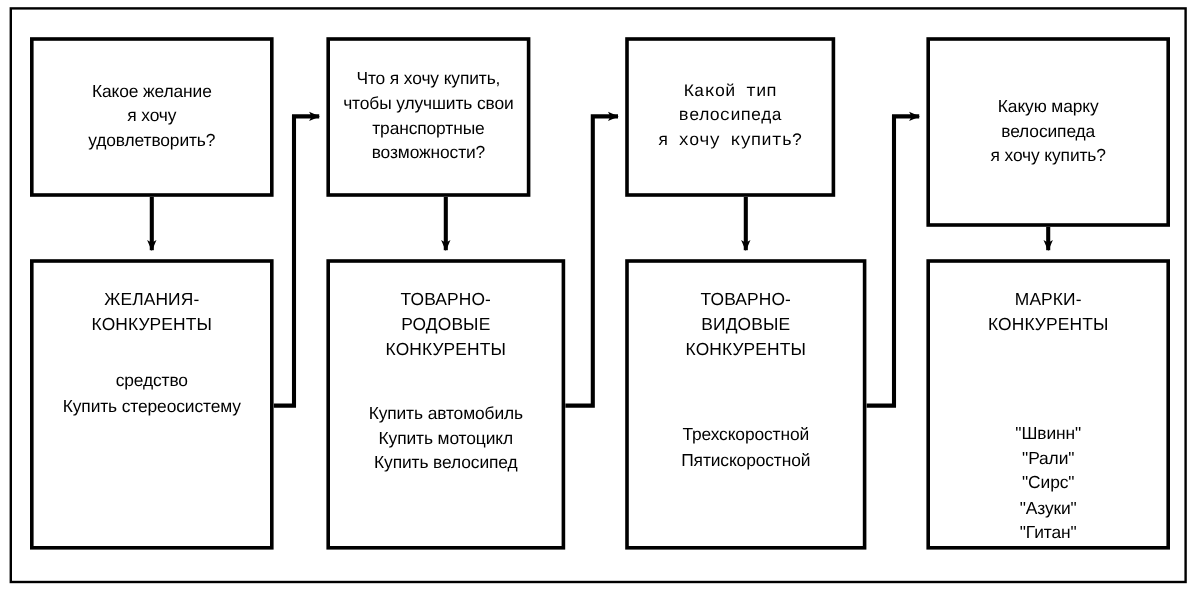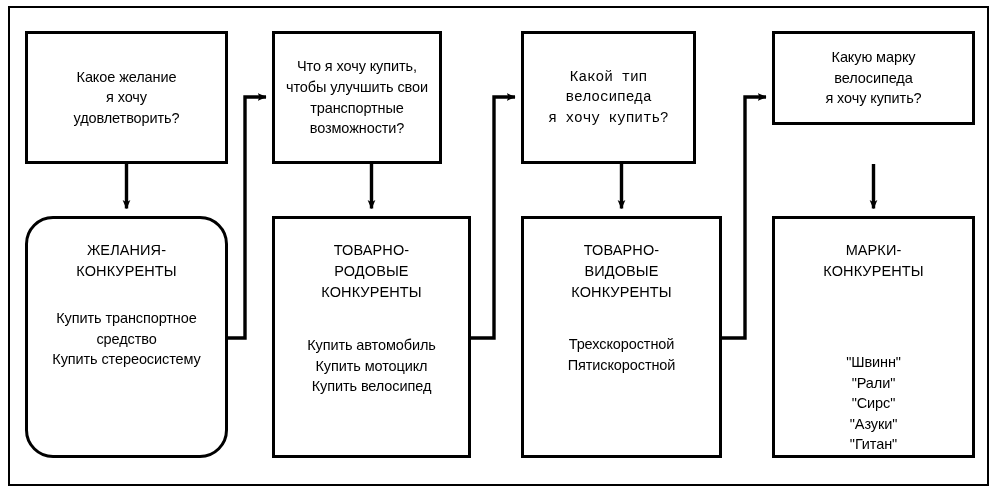--- a/index.html
+++ b/index.html
@@ -73,34 +73,34 @@
     letter-spacing: -0.1px;
   }
   .cat-items div {
     white-space: nowrap;
   }
 
   
   #box-q1 { left: 25px;  top: 31px; width: 203px; height: 133px; }
   #box-q2 { left: 272px; top: 31px; width: 170px; height: 133px; }
   #box-q3 { left: 521px; top: 31px; width: 175px; height: 133px; font-family: Liberation Mono, monospace; }
-  #box-q4 { left: 772px; top: 31px; width: 203px; height: 94px; }
+  #box-q4 { left: 772px; top: 31px; width: 203px; height: 158px; }
 
   
-  #box-c1 { left: 25px;  top: 216px; width: 203px; height: 242px; border-radius: 28px; }
+  #box-c1 { left: 25px;  top: 216px; width: 203px; height: 242px; }
   #box-c2 { left: 272px; top: 216px; width: 199px; height: 242px; }
   #box-c3 { left: 521px; top: 216px; width: 201px; height: 242px; }
   #box-c4 { left: 772px; top: 216px; width: 203px; height: 242px; justify-content: space-between; }
 
   #box-c1 .cat-title { margin-top: 21px; }
   #box-c1 .cat-items { margin-top: 26px; }
   #box-c2 .cat-title { margin-top: 21px; }
   #box-c2 .cat-items { margin-top: 32px; }
   #box-c3 .cat-title { margin-top: 21px; }
-  #box-c3 .cat-items { margin-top: 31px; }
+  #box-c3 .cat-items { margin-top: 50px; }
   #box-c4 .cat-title { margin-top: 21px; }
   #box-c4 .cat-items { margin-top: 38px; }
 </style>
 </head>
 <body>
 
 <div id="diagram-root">
 
   <div class="outer-frame"></div>
 
@@ -157,21 +157,20 @@
   <div class="node-box question-box" id="box-q4">
     <div class="q-text">Какую марку
 велосипеда
 я хочу купить?</div>
   </div>
 
   <div class="node-box" id="box-c1">
     <div class="cat-title">ЖЕЛАНИЯ-
 КОНКУРЕНТЫ</div>
     <div class="cat-items">
-        <div>Купить транспортное</div>
         <div>средство</div>
         <div>Купить стереосистему</div>
       </div>
   </div>
 
   <div class="node-box" id="box-c2">
     <div class="cat-title">ТОВАРНО-
 РОДОВЫЕ
 КОНКУРЕНТЫ</div>
     <div class="cat-items">

